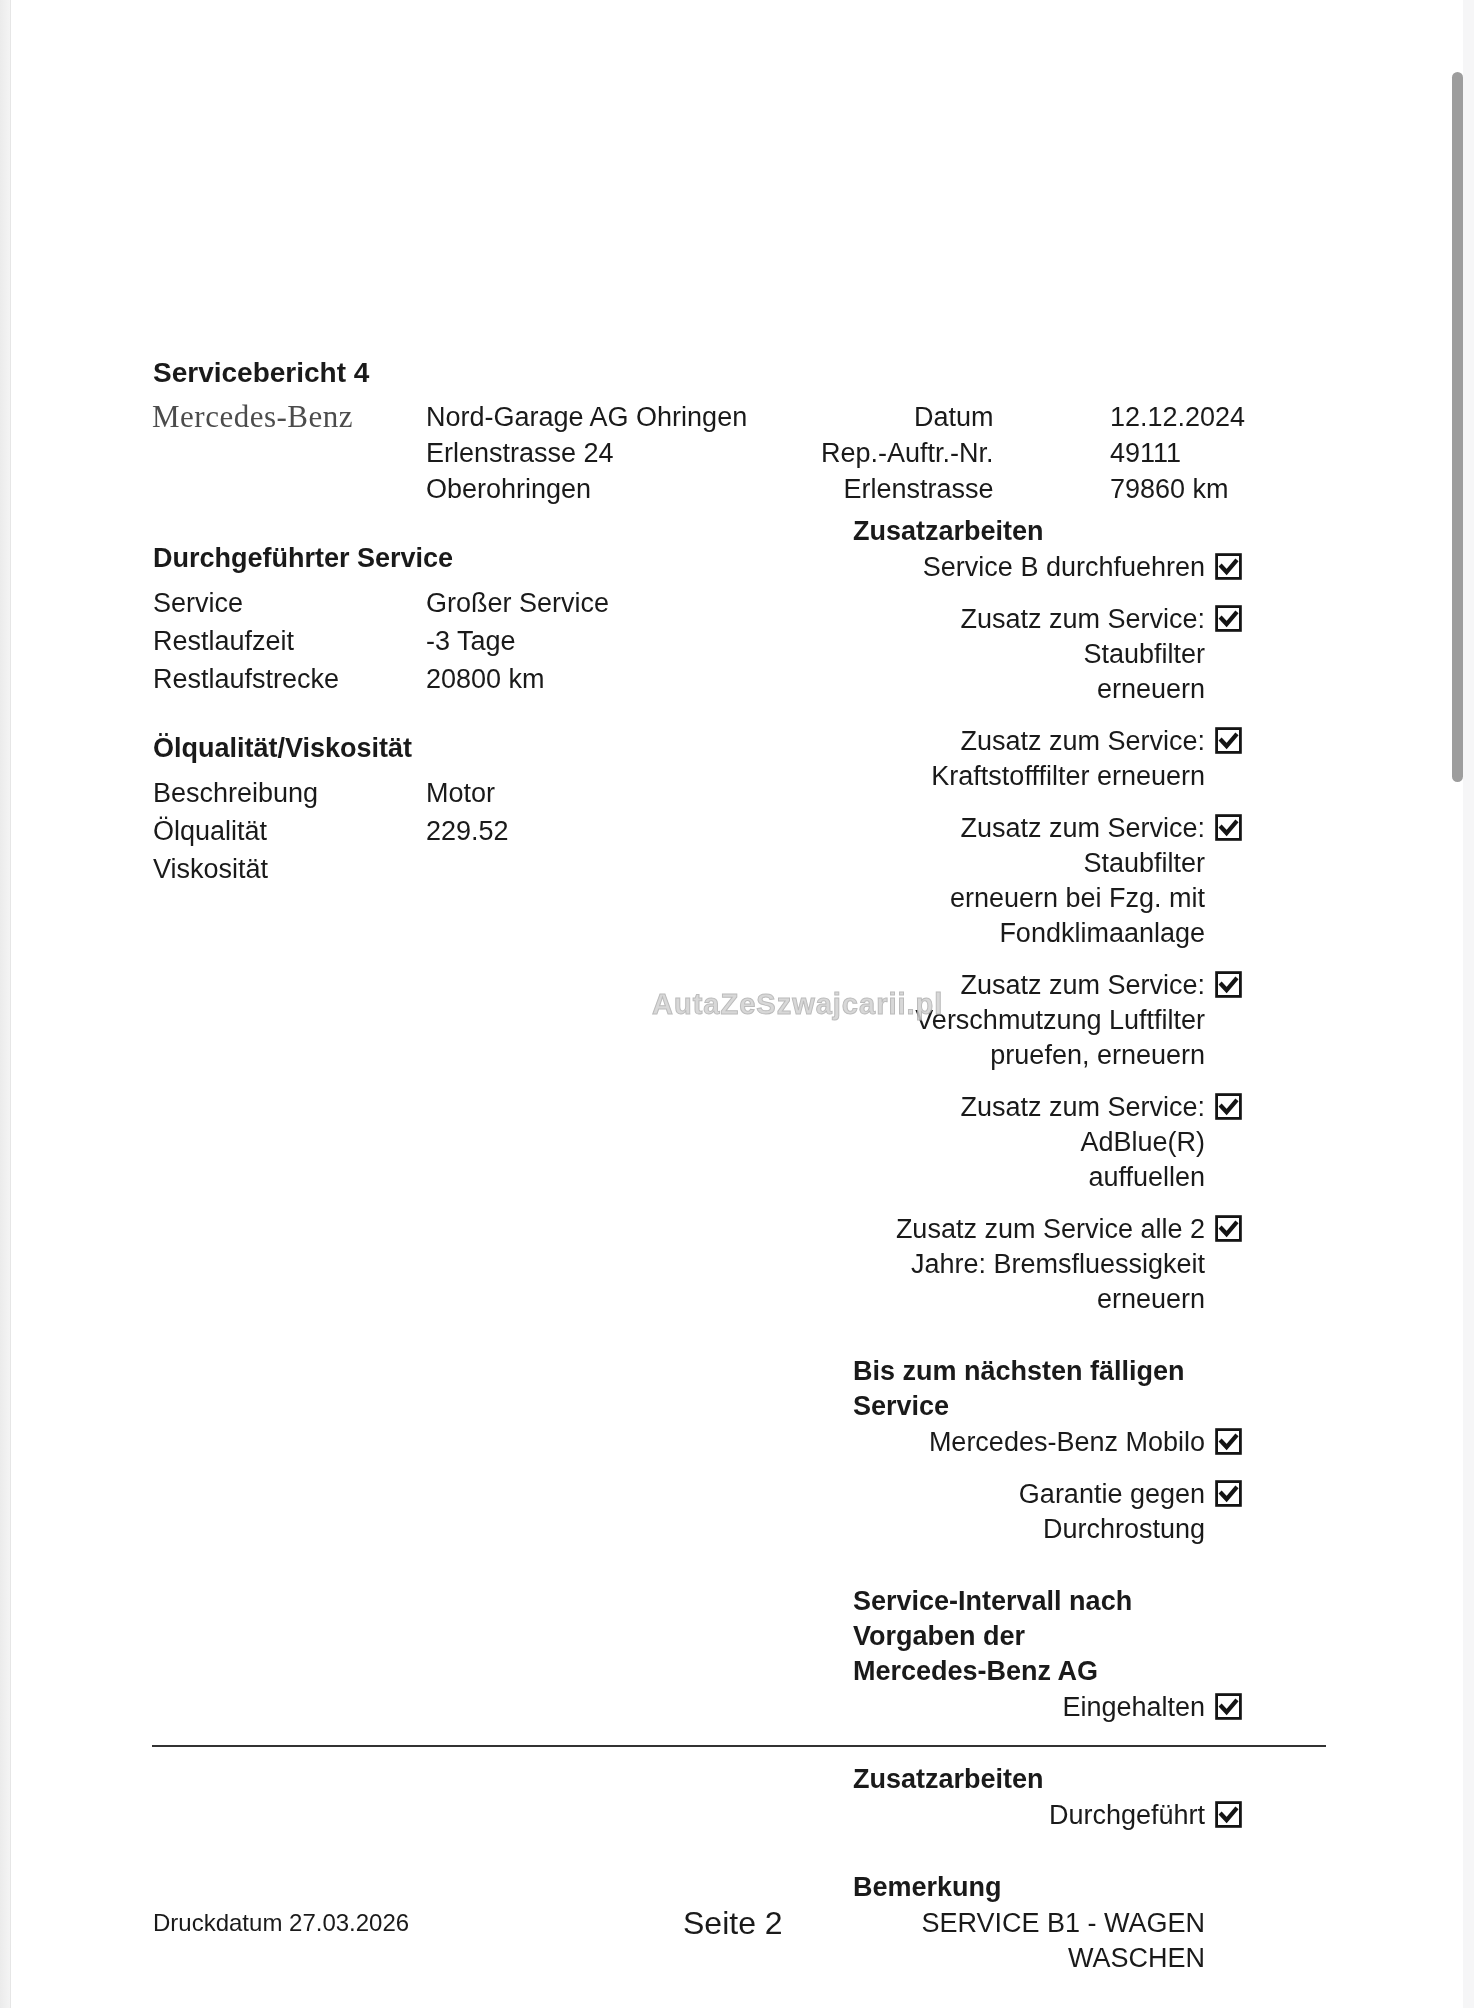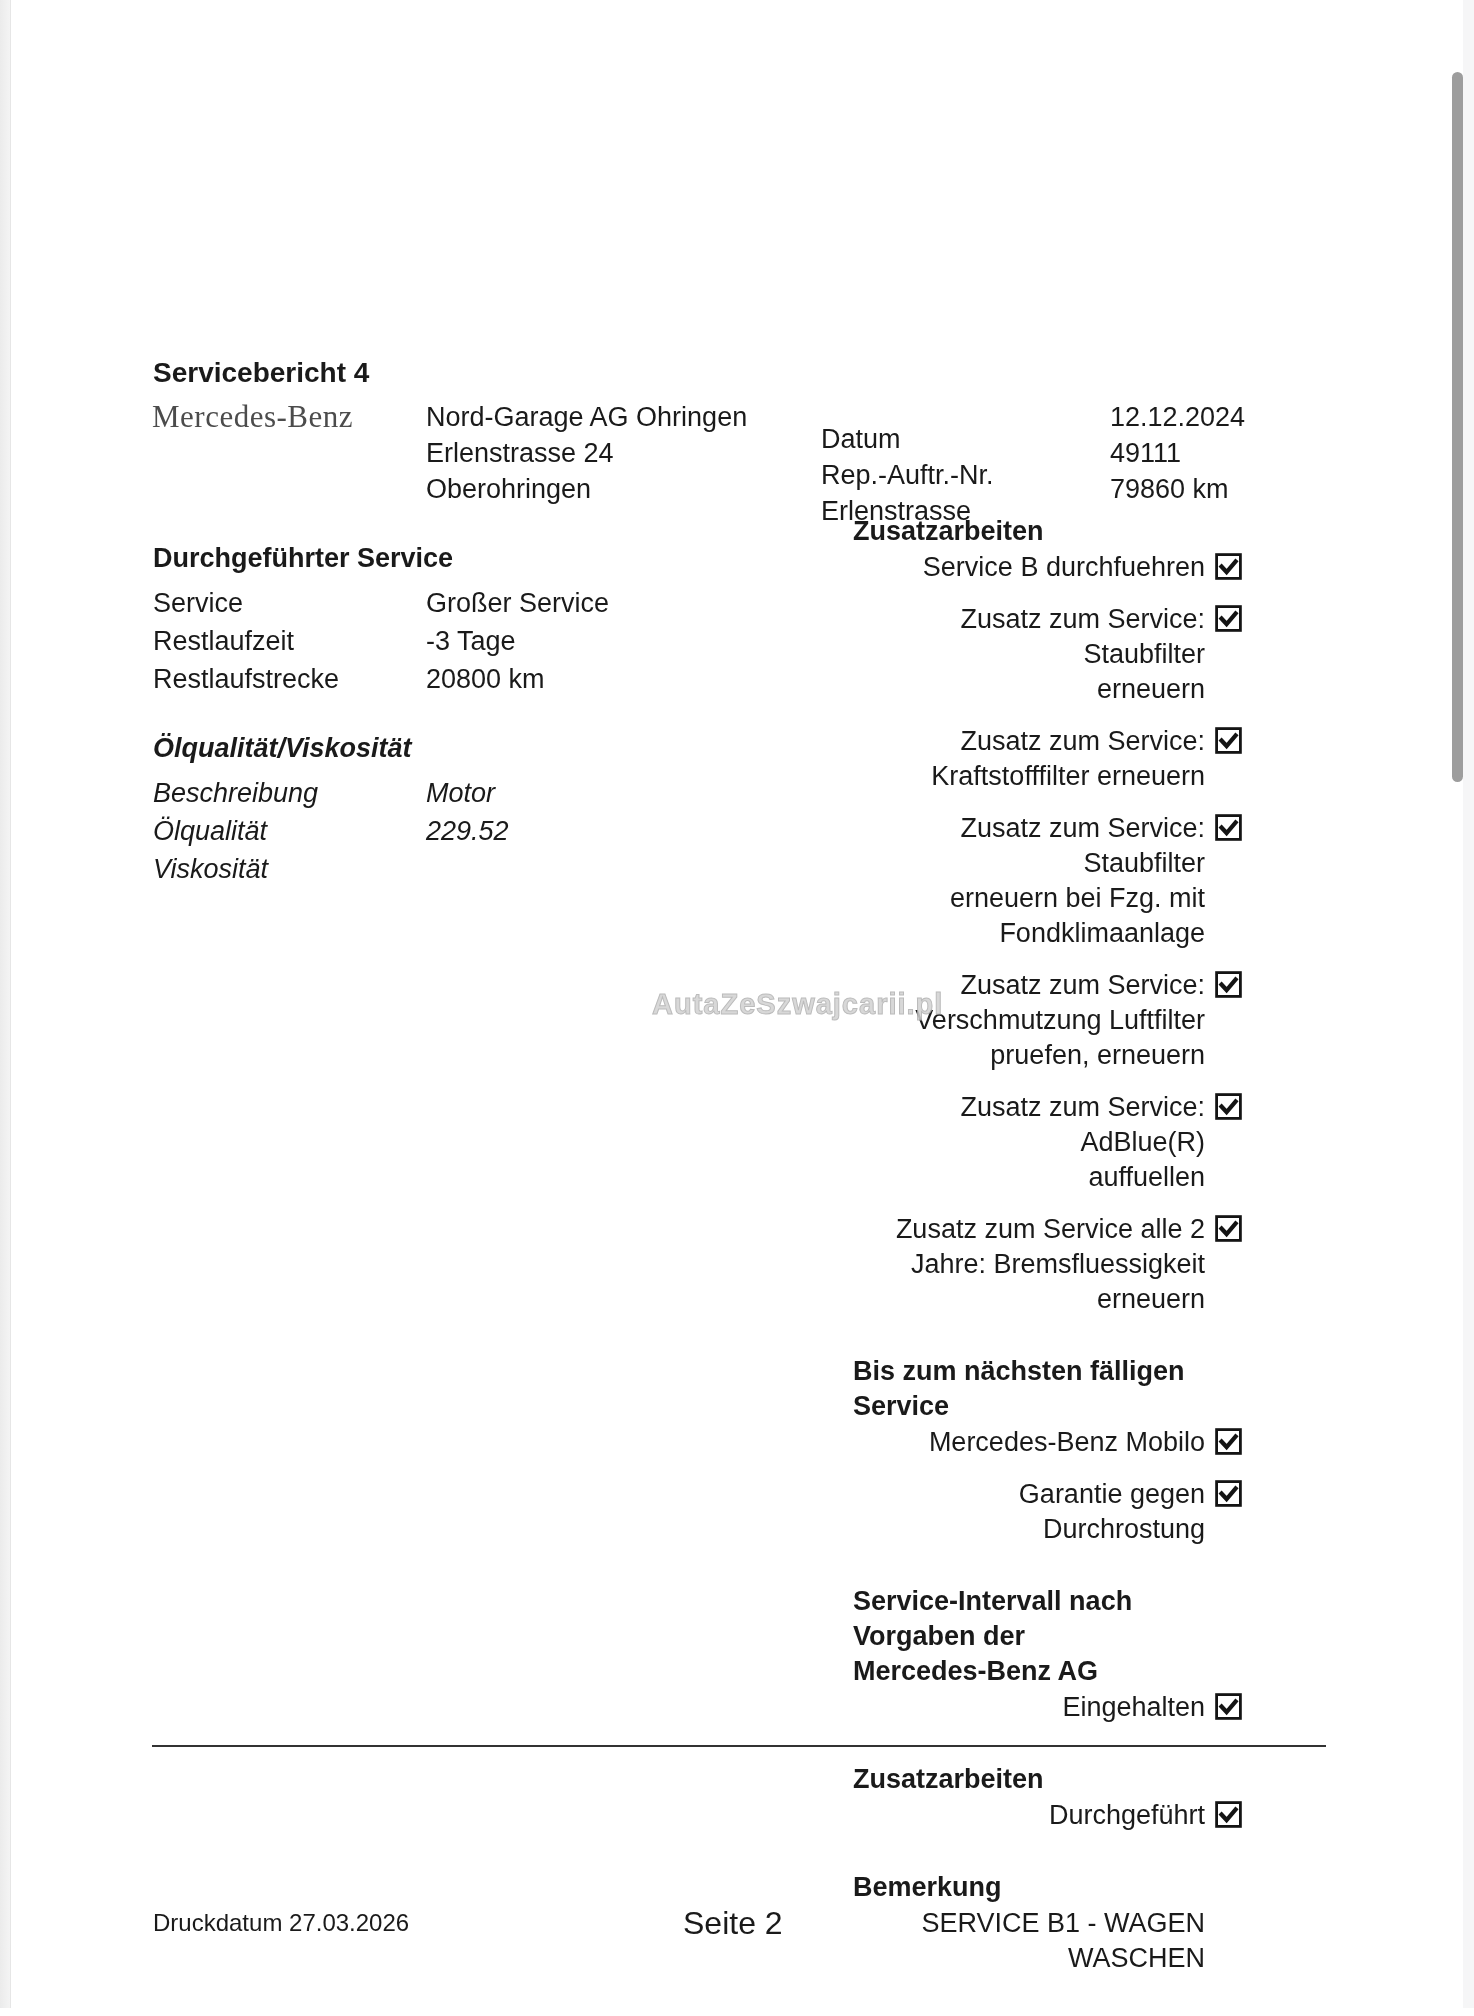--- a/index.html
+++ b/index.html
@@ -9,29 +9,29 @@
   .edge-left{position:absolute;left:0;top:0;width:10px;height:100%;
              background:linear-gradient(to right,#ebebeb,#f4f4f4);border-right:1px solid #e6e6e6;}
   .edge-right{position:absolute;left:1463px;top:0;width:11px;height:100%;background:#f6f6f7;}
   .scroll-thumb{position:absolute;left:1452px;top:72px;width:11px;height:710px;
                 background:#9d9d9d;border-radius:6px;}
   
   .report-title{position:absolute;left:153px;top:356px;font-size:28px;font-weight:bold;line-height:34px;}
   .brand{position:absolute;left:152px;top:399px;font-family:"Liberation Serif",serif;
          font-size:31px;color:#4c4c4c;letter-spacing:.5px;line-height:36px;}
   .addr{position:absolute;left:426px;top:399px;font-size:27px;line-height:36px;}
-  .meta-labels{position:absolute;left:821px;top:421px;font-size:27px;line-height:36px;}
+  .meta-labels{position:absolute;left:821px;top:399px;font-size:27px;line-height:36px;text-align:right;}
   .meta-values{position:absolute;left:1110px;top:399px;font-size:27px;line-height:36px;}
   .addr div,.meta-labels div,.meta-values div{height:36px;}
   
   .left-col{position:absolute;left:153px;top:541px;width:620px;font-size:27px;}
   .left-sec .sec-h{font-weight:bold;line-height:35px;white-space:pre-line;}
   .left-sec .rows{margin-top:8px;}
   .lrow{display:grid;grid-template-columns:273px 1fr;line-height:38px;}
-  .left-sec.second{margin-top:33px;font-style:italic;}
+  .left-sec.second{margin-top:33px;}
   
   .right-col{position:absolute;left:813px;top:514px;width:389px;font-size:27px;margin-left:40px;}
   .rsec{margin-top:37px;}
   .rsec.first{margin-top:0;}
   .rsec .sec-h{font-weight:bold;line-height:35px;white-space:pre-line;}
   .item{display:flex;align-items:flex-start;margin-top:17px;text-align:right;}
   .item.tight{margin-top:1px;}
   .item-text{width:352px;line-height:35px;white-space:pre-line;}
   .cb{margin-left:auto;flex:0 0 auto;width:27px;height:27px;margin-top:3px;}
   .cb svg{display:block;width:27px;height:27px;}

